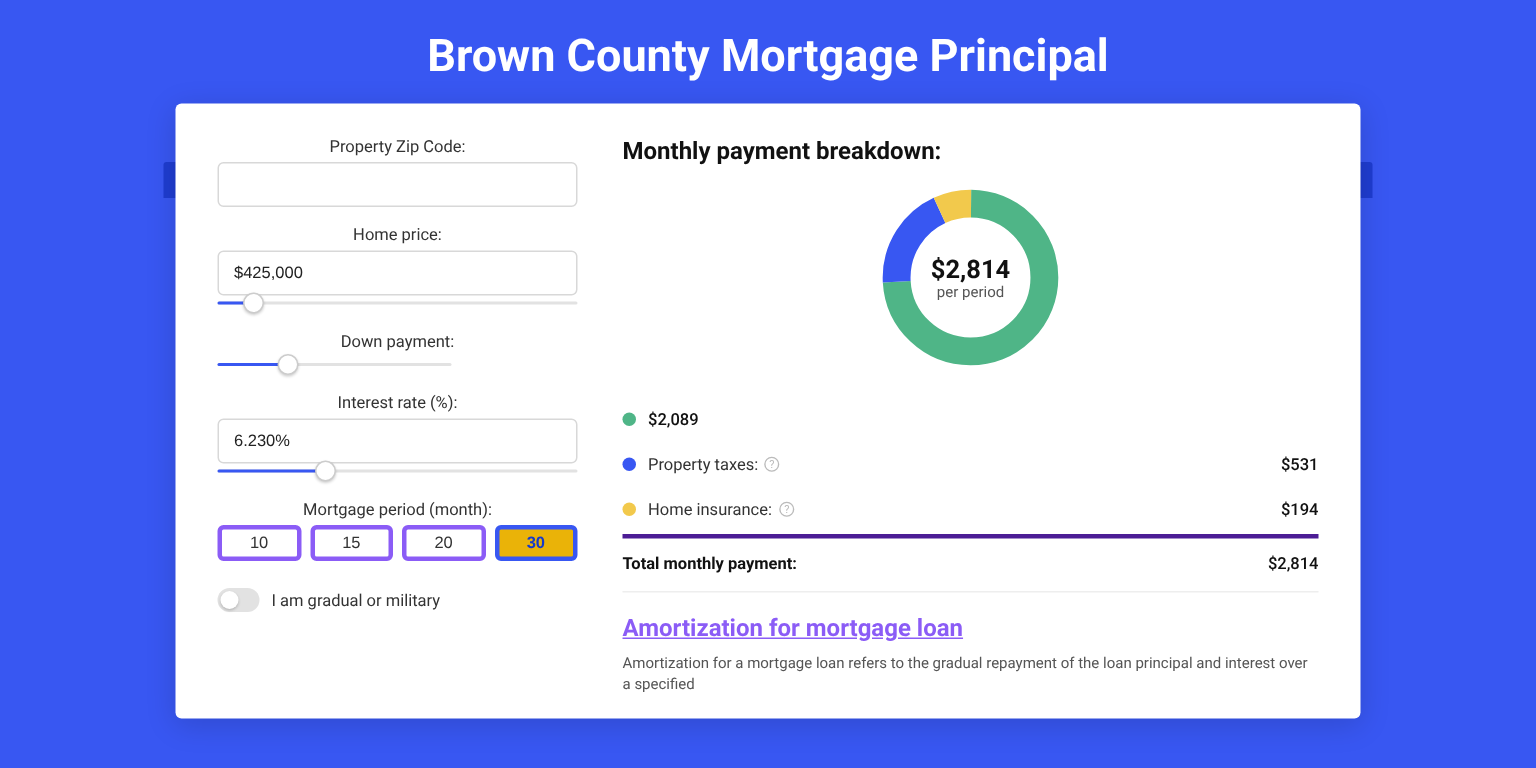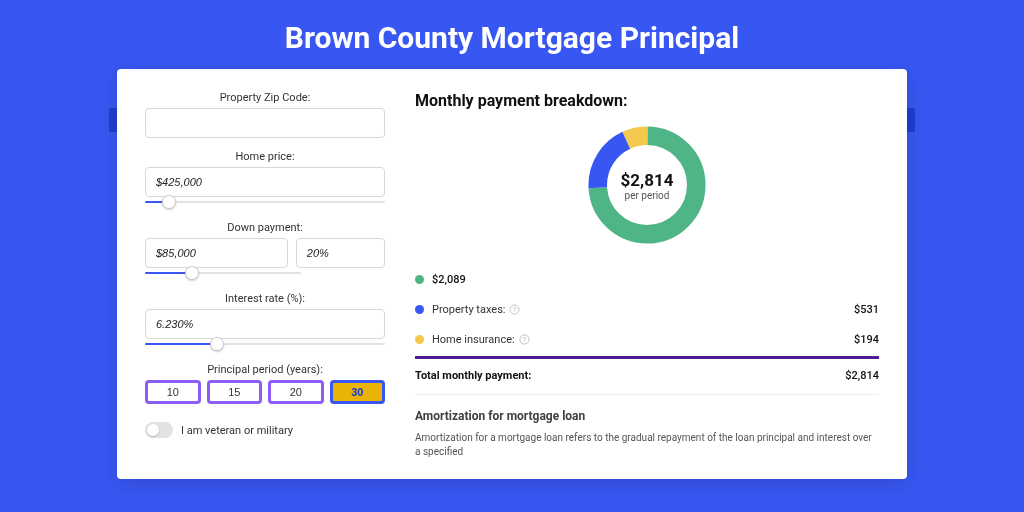--- a/index.html
+++ b/index.html
@@ -3,21 +3,21 @@
 <meta charset="utf-8">
 <style>
   *{box-sizing:border-box;margin:0;padding:0;}
   html,body{width:1024px;height:512px;overflow:hidden;font-family:-apple-system,BlinkMacSystemFont,"Segoe UI",Roboto,Arial,sans-serif;}
   body{background:#3857f2;}
   .hero-title{color:#fff;font-size:30px;font-weight:700;text-align:center;padding:20px 0 14px;}
   .card{background:#fff;border-radius:4px;margin:0 auto;width:790px;height:410px;box-shadow:0 4px 20px rgba(0,0,0,0.15);padding:22px 28px;display:flex;gap:30px;overflow:hidden;}
   .left{width:240px;flex-shrink:0;}
   .right{flex:1;min-width:0;}
   .label{font-size:11px;color:#333;margin-bottom:4px;display:block;text-align:center;}
-  .input{width:100%;height:30px;border:1px solid #d8d8d8;border-radius:4px;padding:0 10px;font-size:11px;color:#222;font-style:italic;}
+  .input{width:100%;height:30px;border:1px solid #d8d8d8;border-radius:4px;padding:0 10px;font-size:11px;color:#222;}
   .field{margin-bottom:12px;}
   .slider-track{position:relative;height:14px;margin-top:-2px;}
   .slider-line{position:absolute;top:6px;left:0;right:0;height:2px;background:#e2e2e2;border-radius:2px;}
   .slider-fill{position:absolute;top:6px;left:0;height:2px;background:#3857f2;border-radius:2px;}
   .slider-handle{position:absolute;top:0;width:14px;height:14px;border-radius:50%;background:#fff;border:1px solid #ccc;box-shadow:0 1px 2px rgba(0,0,0,0.2);transform:translateX(-50%);}
   .dp-row{display:flex;gap:8px;}
   .dp-row .input:first-child{flex:1.8;}
   .dp-row .input:last-child{flex:1;}
   .period-row{display:flex;gap:6px;}
   .period-btn{flex:1;height:24px;border:3px solid #8b5cf6;border-radius:4px;background:#fff;font-size:11px;color:#333;cursor:pointer;}
@@ -36,21 +36,21 @@
   .swatch{width:9px;height:9px;border-radius:50%;margin-right:8px;flex-shrink:0;}
   .sw-pi{background:#4fb587;}
   .sw-tax{background:#3857f2;}
   .sw-ins{background:#f2c94c;}
   .legend-label{flex:1;display:flex;align-items:center;gap:4px;}
   .legend-val{font-weight:500;color:#111;}
   .help-icon svg{display:block;}
   .total-row{display:flex;align-items:center;padding:10px 0 12px;font-size:11px;font-weight:700;color:#111;border-top:3px solid #4c1d95;margin-top:2px;border-bottom:1px solid #eee;}
   .total-row .legend-label{flex:1;}
   .amort{margin-top:14px;}
-  .amort-title{font-size:12px;font-weight:700;color:#404040;margin-bottom:8px;}
+  .amort-title{font-size:16px;font-weight:700;color:#8b5cf6;margin-bottom:8px;text-decoration:underline;}
   .amort-text{font-size:10px;color:#555;line-height:1.4;}
   .darkbar{position:absolute;left:109px;top:108px;width:806px;height:24px;background:#1f3dd1;z-index:-1;border-radius:2px 2px 0 0;}
   .stage{position:relative;}
 </style>
 </head>
 <body>
 
 <div class="stage">
   <div class="hero-title">Brown County Mortgage Principal</div>
   <div class="darkbar"></div>
@@ -67,56 +67,52 @@
         <input class="input" value="$425,000" style="">
         <div class="slider-track">
           <div class="slider-line"></div>
           <div class="slider-fill" style="width:10%"></div>
           <div class="slider-handle" style="left:10%"></div>
         </div>
       </div>
 
       <div class="field">
         <label class="label">Down payment:</label>
-        <div class="dp-row">
-          <input class="input" value="$85,000" style="">
-          <input class="input" value="20%" style="">
-        </div>
         <div class="slider-track" style="width:65%;">
           <div class="slider-line"></div>
           <div class="slider-fill" style="width:30%"></div>
           <div class="slider-handle" style="left:30%"></div>
         </div>
       </div>
 
       <div class="field">
         <label class="label">Interest rate (%):</label>
         <input class="input" value="6.230%" style="">
         <div class="slider-track">
           <div class="slider-line"></div>
           <div class="slider-fill" style="width:30%"></div>
           <div class="slider-handle" style="left:30%"></div>
         </div>
       </div>
 
       <div class="field">
-        <label class="label">Principal period (years):</label>
+        <label class="label">Mortgage period (month):</label>
         <div class="period-row">
           <button class="period-btn">10</button>
           <button class="period-btn">15</button>
           <button class="period-btn">20</button>
           <button class="period-btn active">30</button>
         </div>
       </div>
 
       <div class="toggle-row">
         <div class="toggle">
             <div class="knob"></div>
           </div>
-        <span class="toggle-label">I am veteran or military</span>
+        <span class="toggle-label">I am gradual or military</span>
       </div>
 
     </div>
 
     <div class="right">
       <div class="section-title">Monthly payment breakdown:</div>
 
       <div class="donut-wrap">
         <div class="donut">
           <svg width="130" height="130" viewBox="0 0 42 42">

